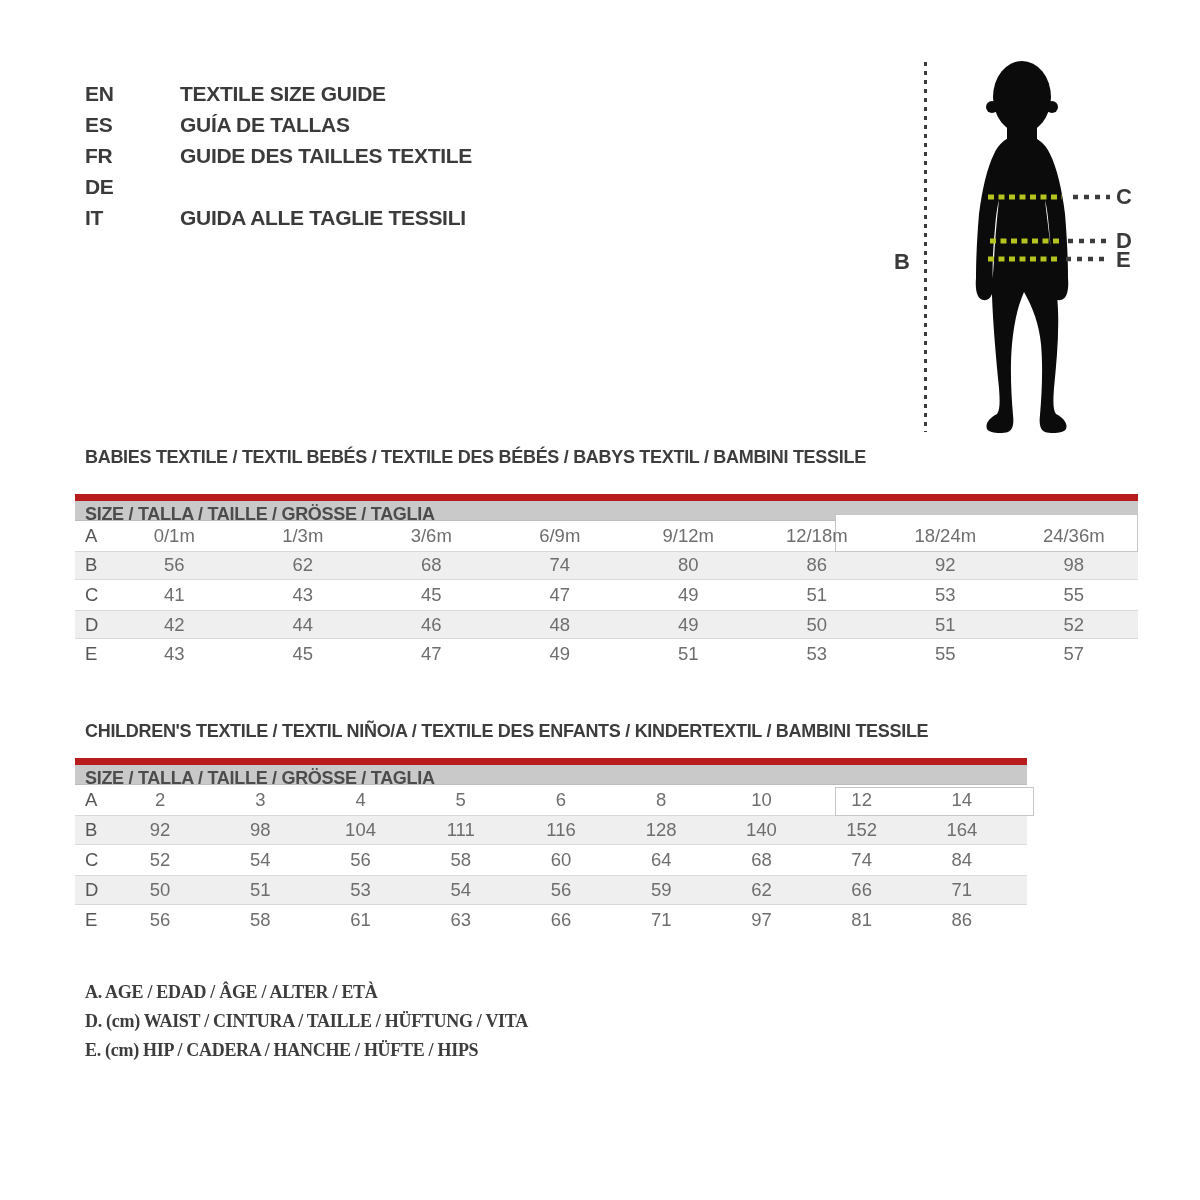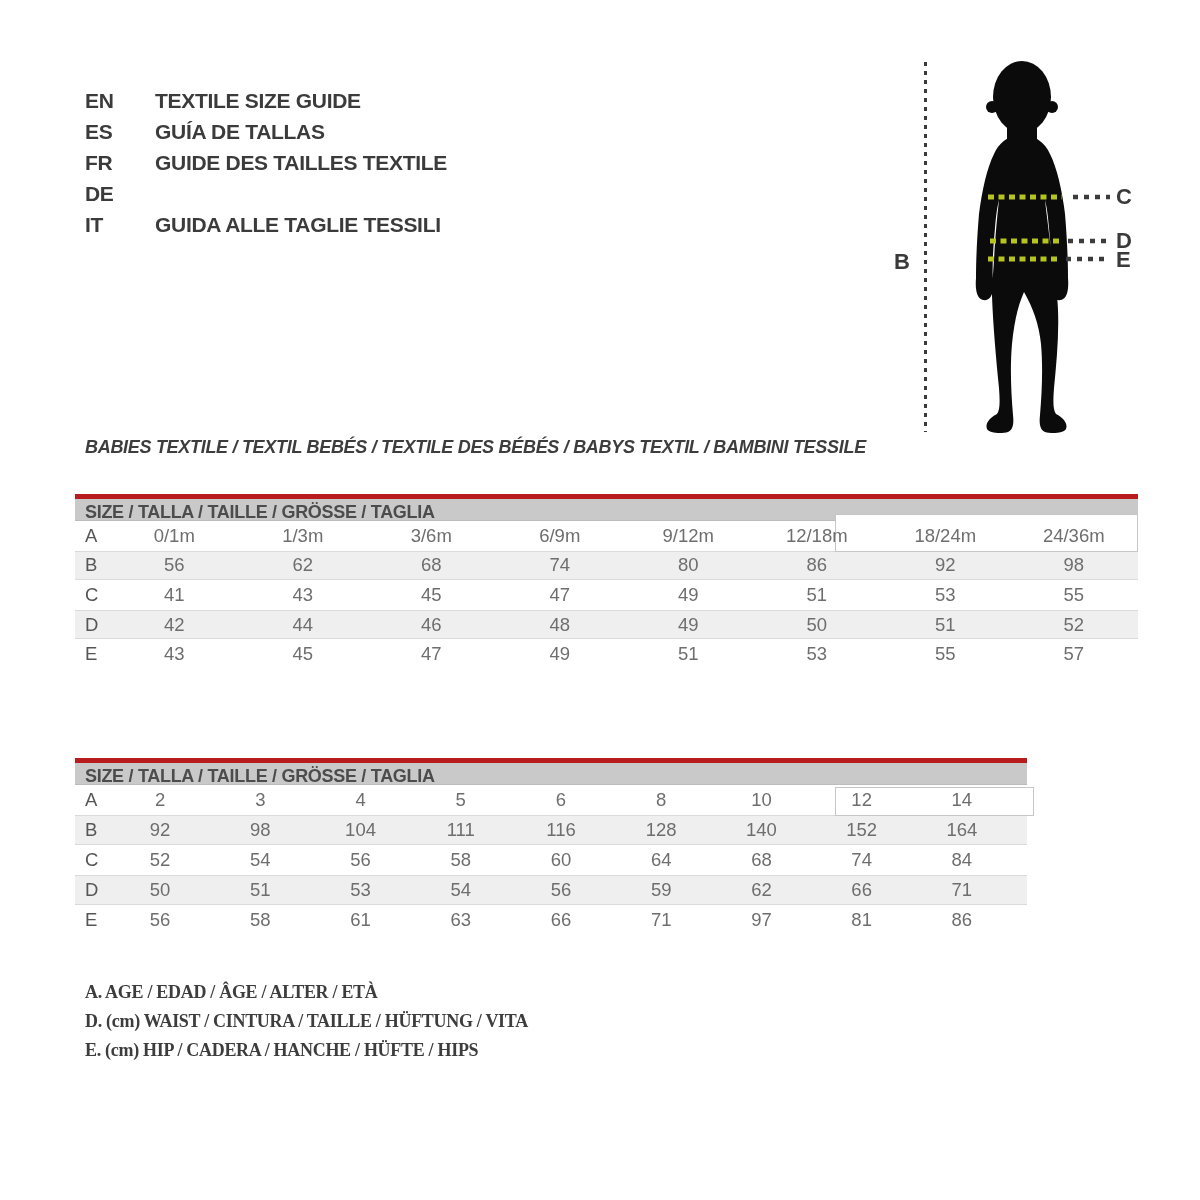--- a/index.html
+++ b/index.html
@@ -2,44 +2,44 @@
 <html><head>
 <meta charset="utf-8">
 <style>
   html,body{margin:0;padding:0;background:#ffffff;}
   .canvas{
     position:relative;width:1200px;height:1200px;background:#ffffff;overflow:hidden;
     font-family:"Liberation Sans",sans-serif;color:#3b3b3b;
   }
   
   .lang-list{position:absolute;left:85px;top:82px;}
-  .lang-row{display:flex;height:31px;align-items:flex-end;}
+  .lang-row{display:flex;height:31px;align-items:flex-start;gap:25px;}
   .lang-code{width:70px;font-size:21px;font-weight:700;letter-spacing:-0.3px;}
   .lang-label{font-size:21px;font-weight:700;letter-spacing:-0.3px;white-space:nowrap;}
   
   .figure-svg{position:absolute;left:940px;top:50px;width:220px;height:390px;}
   .vline{position:absolute;left:924px;top:62px;width:3px;height:370px;
     background:repeating-linear-gradient(to bottom,#3a3a3a 0 4px,transparent 4px 9px);}
   .meas-label{position:absolute;font-size:22px;font-weight:700;color:#3a3a3a;letter-spacing:-0.3px;}
   #lblB{left:894px;top:249px;}
   #lblC{left:1116px;top:184px;}
   #lblD{left:1116px;top:228px;}
   #lblE{left:1116px;top:247px;}
   
   .section-heading{position:absolute;left:85px;font-size:18px;font-weight:700;
     letter-spacing:-0.3px;white-space:nowrap;color:#3d3d3d;}
-  #babies-heading{top:437px;font-style:italic;}
+  #babies-heading{top:447px;}
   #children-heading{top:721px;}
   
   .size-table{position:absolute;left:75px;}
   #babies-table{top:494px;width:1063px;}
   #children-table{top:758px;width:952px;}
   .band{height:27px;line-height:27px;background:#c9c9c9;color:#4c4c4c;
     font-size:18px;font-weight:700;letter-spacing:-0.3px;padding-left:10px;
-    border-top:5px solid #b91c1c;border-bottom:1px solid #bcbcbc;box-sizing:border-box;}
+    border-top:7px solid #b91c1c;border-bottom:1px solid #bcbcbc;box-sizing:border-box;}
   .trow{display:grid;align-items:center;box-sizing:border-box;}
   #babies-table .trow{grid-template-columns:35px repeat(8,1fr);height:29.6px;}
   #children-table .trow{grid-template-columns:35px repeat(9,1fr);height:30px;padding-right:15px;}
   .trow.zebra{background:#efefef;border-top:1px solid #dadada;border-bottom:1px solid #dadada;}
   .trow span{position:relative;z-index:2;}
   .rlabel{font-size:18.5px;color:#565656;padding-left:10px;text-align:left;}
   .cell{font-size:18.5px;color:#6e6e6e;text-align:center;}
   
   .overlay-box{position:absolute;background:#ffffff;border:1px solid #c6c6c6;z-index:1;box-sizing:border-box;}
   #babies-overlay{left:835px;top:514px;width:303px;height:38px;}
@@ -190,20 +190,21 @@
         <span class="cell">47</span>
         <span class="cell">49</span>
         <span class="cell">51</span>
         <span class="cell">53</span>
         <span class="cell">55</span>
         <span class="cell">57</span>
       </div>
     </div>
   <div class="overlay-box" id="babies-overlay"></div>
 
+  <div class="section-heading" id="children-heading">CHILDREN'S TEXTILE / TEXTIL NIÑO/A / TEXTILE DES ENFANTS / KINDERTEXTIL / BAMBINI TESSILE</div>
   <div class="size-table" id="children-table">
     <div class="band">SIZE / TALLA / TAILLE / GRÖSSE / TAGLIA</div>
   <div class="trow">
         <span class="rlabel">A</span>
         <span class="cell">2</span>
         <span class="cell">3</span>
         <span class="cell">4</span>
         <span class="cell">5</span>
         <span class="cell">6</span>
         <span class="cell">8</span>

